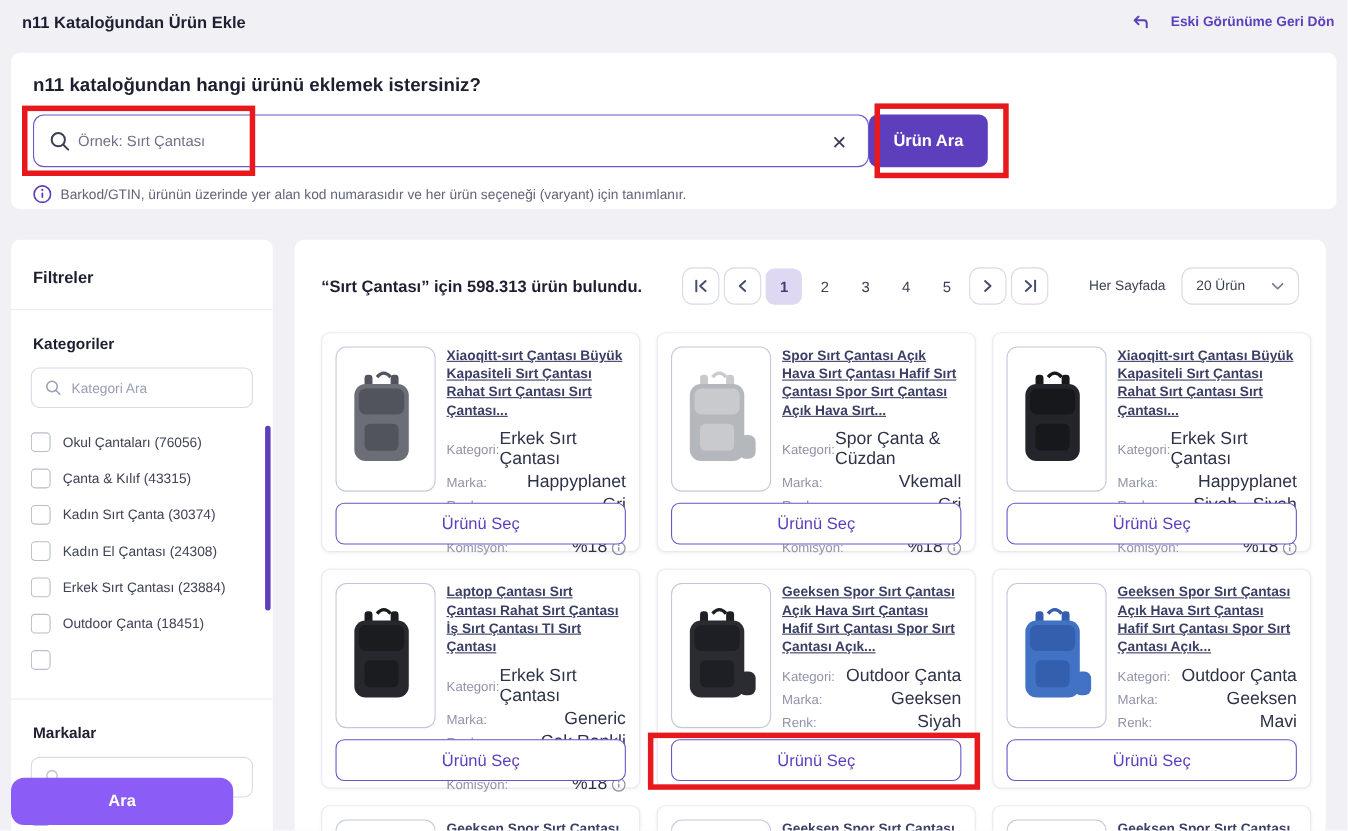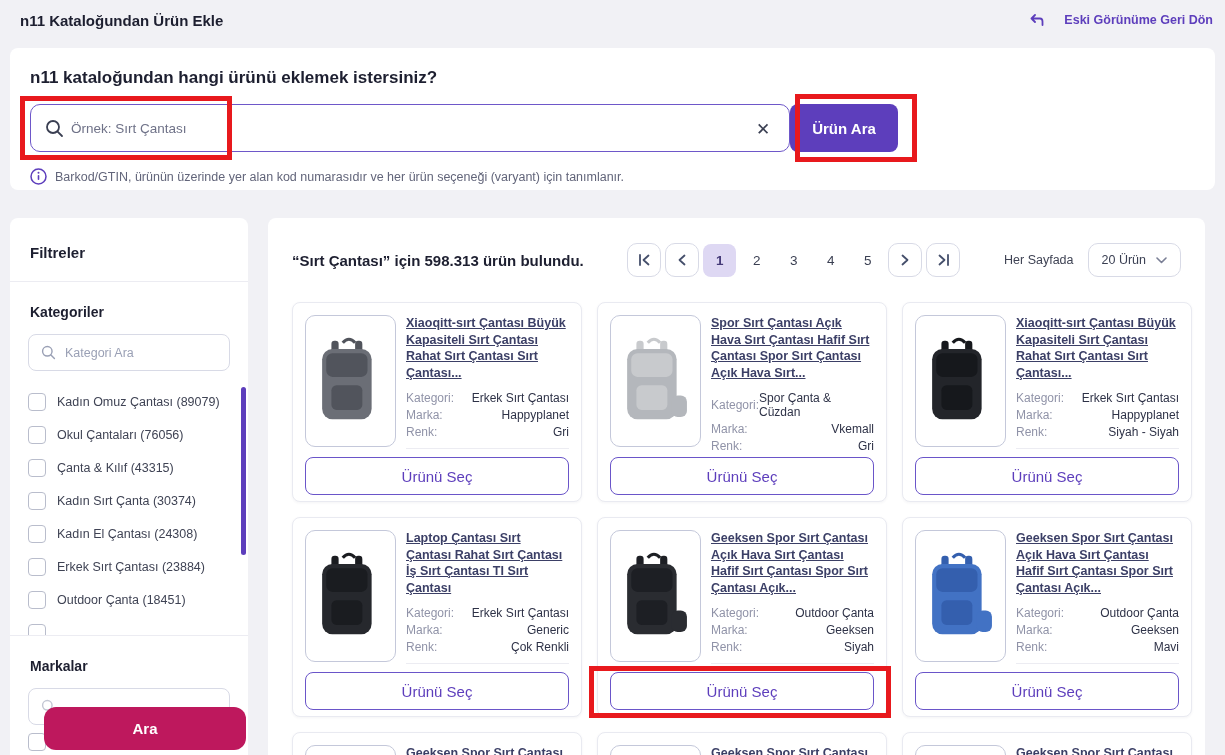--- a/index.html
+++ b/index.html
@@ -76,22 +76,22 @@
   .cb {
     width:18px; height:18px; border:1.5px solid #b9bdcc; border-radius:4px; background:#fff; flex:none;
   }
   .cat-label { font-size:12.5px; color:#3f4354; white-space:nowrap; }
   .cat-scrollbar {
     position:absolute; right:2px; top:2px; width:5px; height:168px;
     background:#5d3ebc; border-radius:3px;
   }
   .brand-partial { display:flex; align-items:center; gap:11px; margin:8px 18px 0; }
   .apply-btn {
-    position:absolute; left:34px; top:489px; width:202px; height:43px;
-    background:#be185d; color:#fff; border:none; border-radius:12px;
+    position:absolute; left:0; top:489px; width:202px; height:43px;
+    background:#8b5cf6; color:#fff; border:none; border-radius:12px;
     font-size:15px; font-weight:bold; cursor:pointer; z-index:5;
     font-family:"Liberation Sans", sans-serif;
   }
   
   .main {
     flex:1; height:600px; background:#fff; border-radius:8px;
     padding:22px 24px; overflow:hidden; position:relative;
   }
   .results-header { display:flex; align-items:center; justify-content:space-between; height:40px; margin-bottom:22px; }
   .results-summary { font-size:15px; font-weight:bold; color:#1d1f30; }
@@ -102,21 +102,21 @@
   }
   .page-num {
     min-width:33px; height:33px; display:inline-flex; align-items:center; justify-content:center;
     font-size:13.5px; color:#3a3f52; border-radius:8px; cursor:pointer;
   }
   .page-num.active { background:#ded8f3; color:#453a78; font-weight:bold; }
   .per-page { display:flex; align-items:center; gap:14px; }
   .per-page-label { font-size:12.5px; color:#3f4354; }
   .per-page-select {
     height:34px; border:1px solid #d8dae6; border-radius:10px; background:#fff;
-    display:flex; align-items:center; gap:10px; padding:0 13px; font-size:12.5px; color:#3a3f52; cursor:pointer;
+    display:flex; align-items:center; gap:24px; padding:0 13px; font-size:12.5px; color:#3a3f52; cursor:pointer;
   }
   .product-grid {
     display:grid; grid-template-columns:repeat(3, 290px); gap:15px;
     grid-auto-rows:200px;
   }
   .card {
     background:#fff; border:1px solid #e9eaf1; border-radius:8px;
     padding:12px; position:relative; box-shadow:0 1px 3px rgba(40,40,70,0.05);
   }
   .card-top { display:flex; gap:10px; }
@@ -124,21 +124,21 @@
     width:91px; height:132px; border:1px solid #c4c8da; border-radius:10px;
     display:flex; align-items:center; justify-content:center; background:#fff; flex:none;
   }
   .card-info { flex:1; display:flex; flex-direction:column; min-width:0; }
   .title {
     font-size:12.5px; font-weight:bold; color:#3b3f66; text-decoration:underline;
     line-height:1.32; cursor:pointer; margin-bottom:7px; display:block;
   }
   .meta { display:flex; justify-content:space-between; align-items:center; margin-top:3px; }
   .m-label { font-size:12px; color:#9093a8; }
-  .m-val { font-size:12px; color:#2e3247; display:flex; align-items:center; gap:4px; }
+  .m-val { font-size:16px; color:#2e3247; display:flex; align-items:center; gap:4px; }
   .div-line { height:1px; background:#ececf2; margin:9px 0 7px; }
   .select-btn {
     position:absolute; left:12px; right:12px; bottom:6px; height:38px;
     background:#fff; border:1px solid #6a55c9; border-radius:8px;
     color:#5d3ebc; font-size:15px; cursor:pointer;
     font-family:"Liberation Sans", sans-serif;
   }
   
   .annotation { position:absolute; border:5px solid #e8191d; z-index:20; pointer-events:none; }
   .anno-search { left:20px; top:96px; width:212px; height:64px; }
@@ -197,24 +197,20 @@
       <span>
         <svg width="15" height="15" viewBox="0 0 19 19">
             <circle cx="8" cy="8" r="6" fill="none" stroke="#9aa0b5" stroke-width="1.8"></circle>
             <path d="M12.6 12.6 L17 17" stroke="#9aa0b5" stroke-width="1.8" stroke-linecap="round"></path>
           </svg>
       </span>
       <input type="text" placeholder="Kategori Ara" style="">
     </div>
     <div class="cat-list">
 
-  <div class="cat-item">
-    <span class="cb"></span>
-    <span class="cat-label">Kadın Omuz Çantası (89079)</span>
-  </div>
 
   <div class="cat-item">
     <span class="cb"></span>
     <span class="cat-label">Okul Çantaları (76056)</span>
   </div>
 
   <div class="cat-item">
     <span class="cb"></span>
     <span class="cat-label">Çanta &amp; Kılıf (43315)</span>
   </div>

